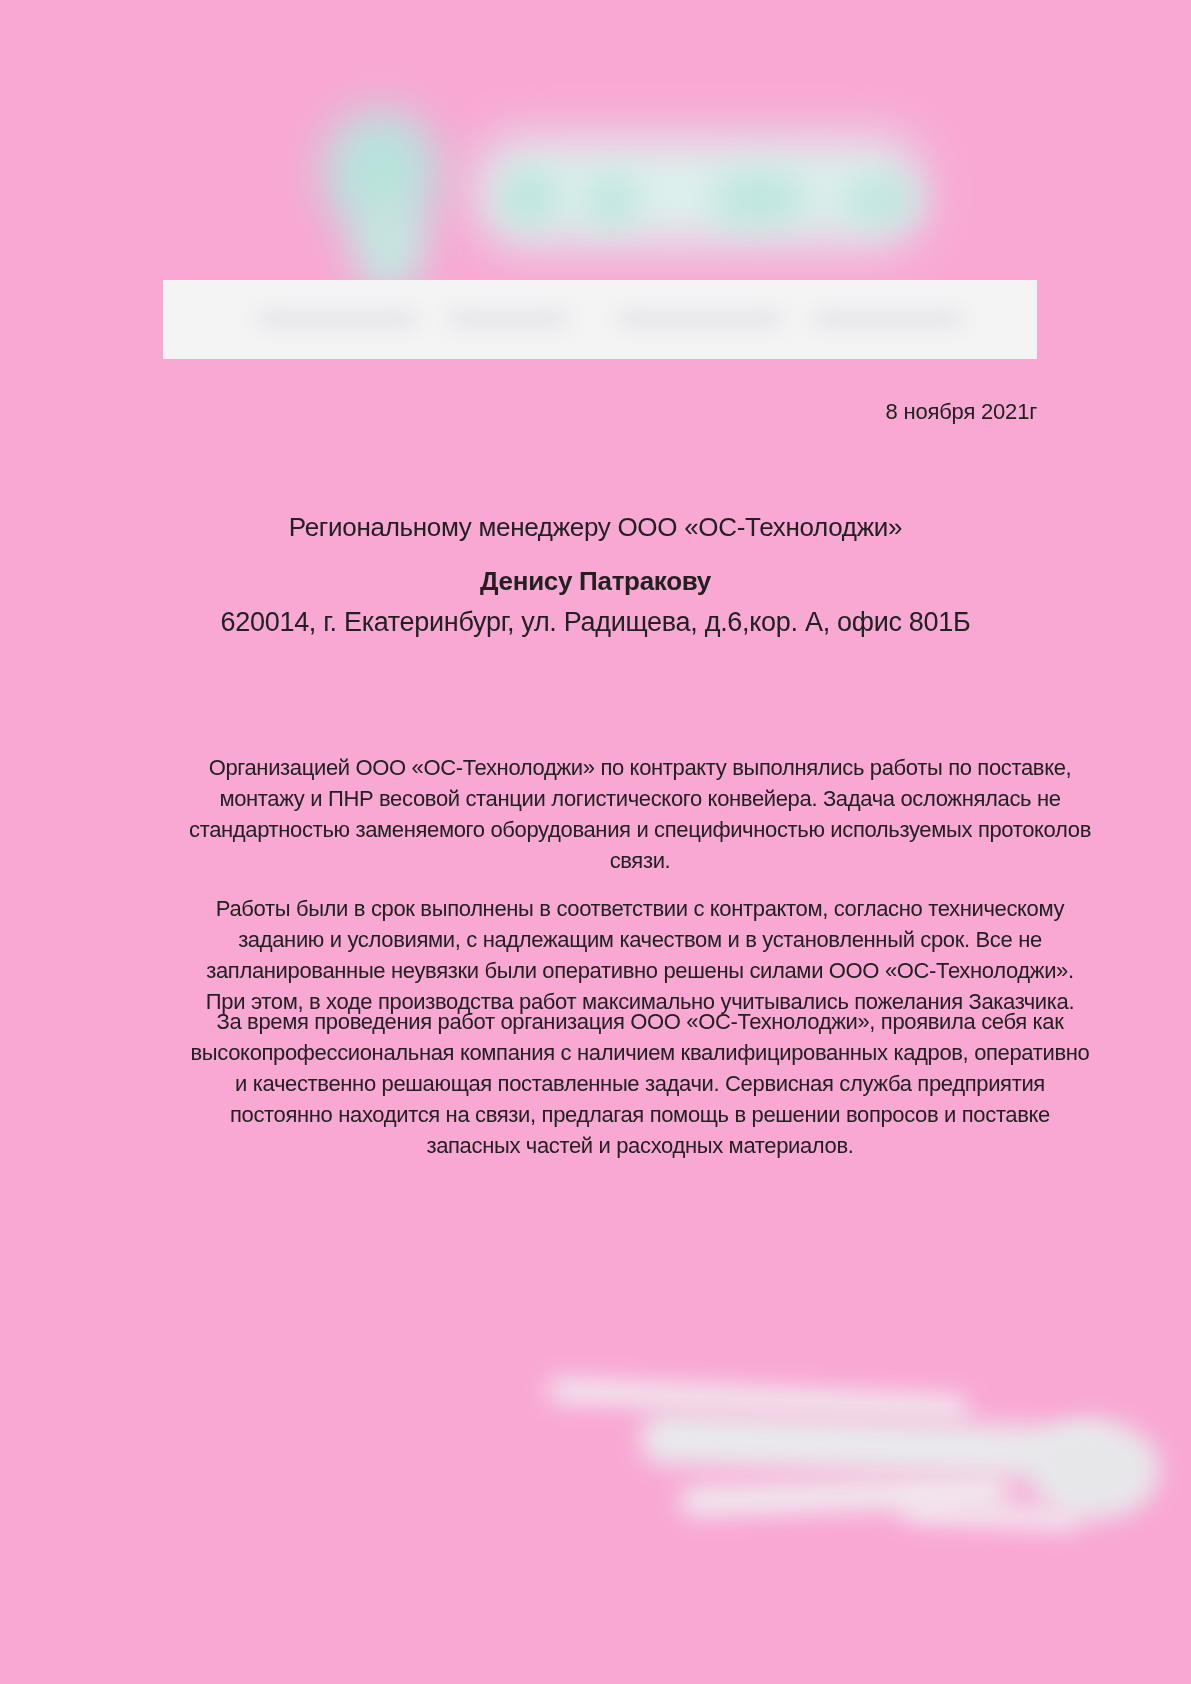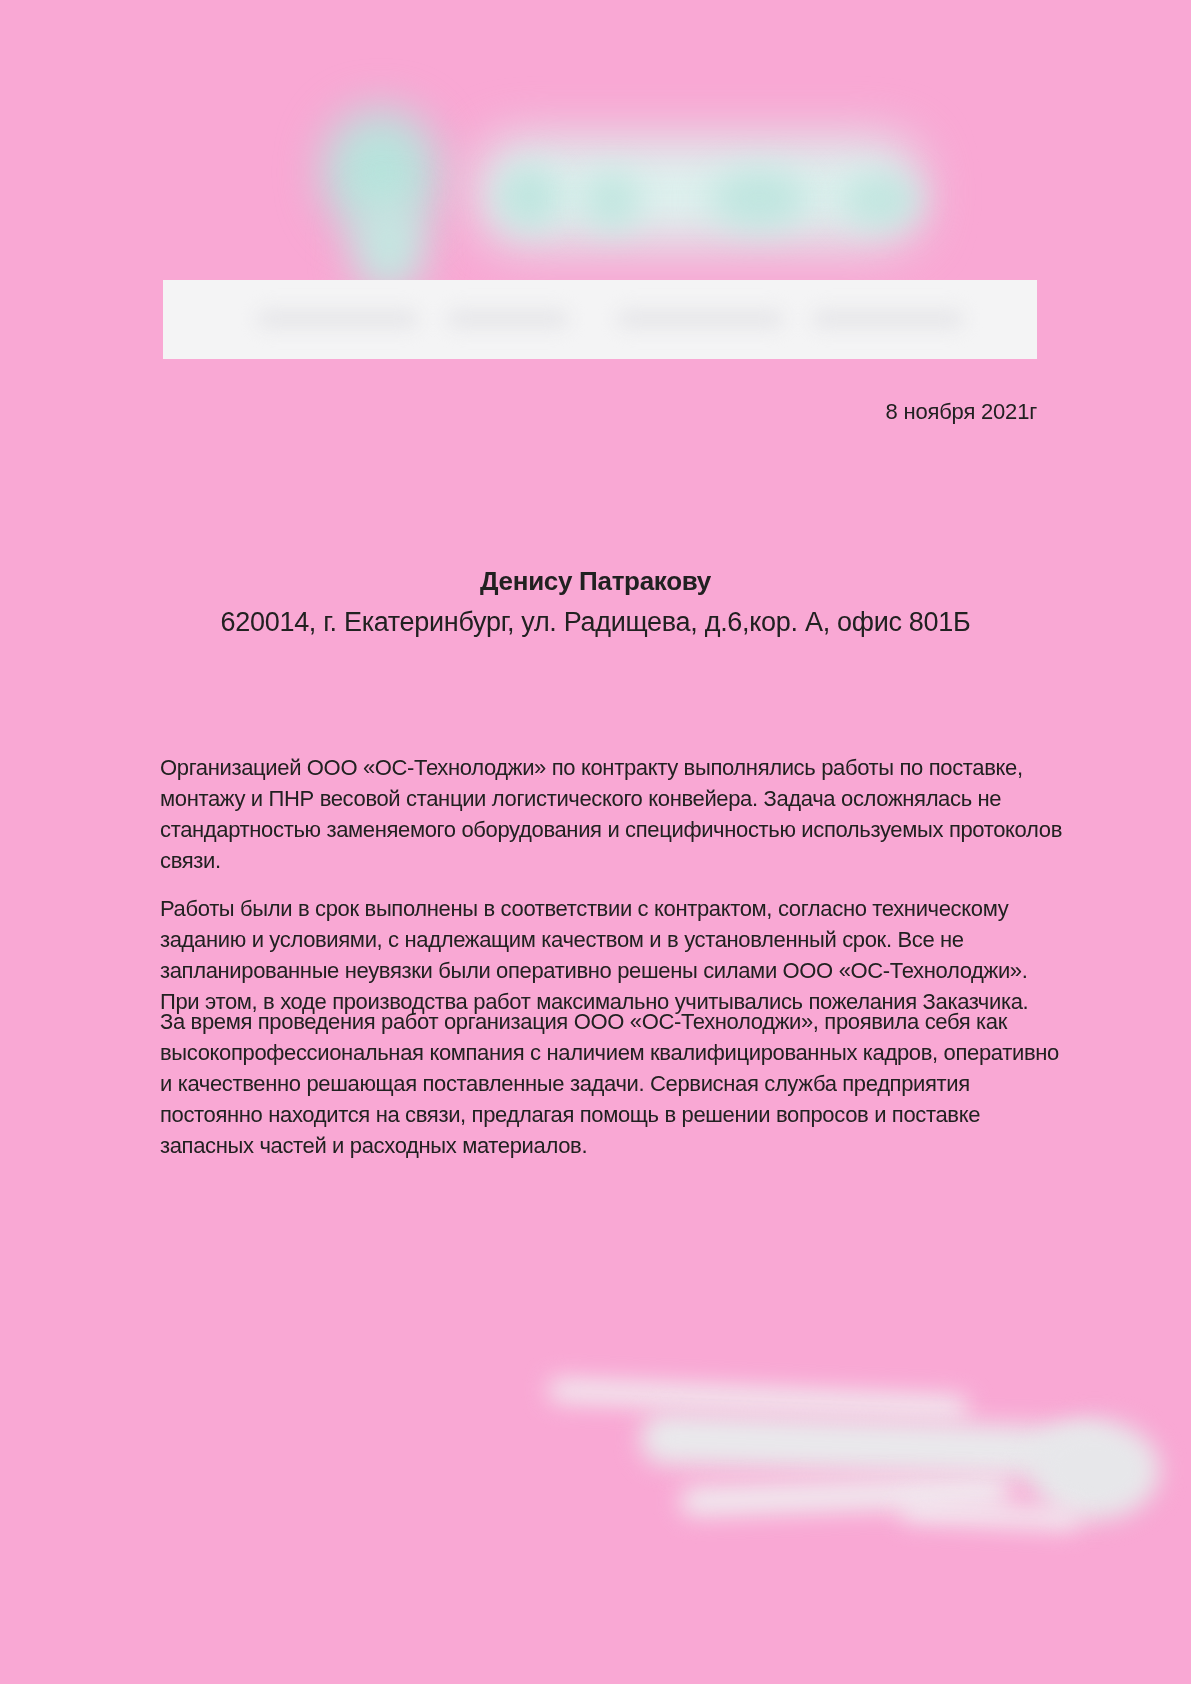--- a/index.html
+++ b/index.html
@@ -44,21 +44,21 @@
     position:absolute;left:100px;top:564px;width:991px;
     text-align:center;font-size:26px;line-height:34px;font-weight:bold;letter-spacing:-0.3px;
   }
   .recipient-address{
     position:absolute;left:100px;top:607px;width:991px;
     text-align:center;font-size:27px;line-height:30px;letter-spacing:-0.3px;
   }
   .para{
     position:absolute;left:160px;width:960px;
     font-size:22px;line-height:31px;letter-spacing:-0.35px;
-    white-space:pre;overflow:visible;
+    white-space:pre;overflow:visible;text-align:center;
   }
   .para.p1{top:752px;}
   .para.p2{top:893px;}
   .para.p3{top:1006px;}
   .para.closing{top:1260px;font-weight:bold;letter-spacing:-0.45px;}
   
   .signature-wrap{position:absolute;left:0;top:0;width:1191px;height:1684px;pointer-events:none;}
   .sig{position:absolute;background:#ebebee;filter:blur(12px);border-radius:30px;}
   .sig.s1{left:548px; top:1388px;width:420px;height:22px;transform:rotate(2.5deg);background:#f0f0f2;}
   .sig.s2{left:640px; top:1420px;width:470px;height:52px;transform:rotate(2deg);background:#e9e9ec;}
@@ -83,20 +83,21 @@
 
   <div class="header-bar">
     <div class="bar-smudge s1"></div>
     <div class="bar-smudge s2"></div>
     <div class="bar-smudge s3"></div>
     <div class="bar-smudge s4"></div>
   </div>
 
   <div class="date-line">8 ноября 2021г</div>
 
+  <div class="recipient-title">Региональному менеджеру ООО «ОС-Технолоджи»</div>
   <div class="recipient-name">Денису Патракову</div>
   <div class="recipient-address">620014, г. Екатеринбург, ул. Радищева, д.6,кор. А, офис 801Б</div>
 
   <div class="para p1">Организацией ООО «ОС-Технолоджи» по контракту выполнялись работы по поставке,
 монтажу и ПНР весовой станции логистического конвейера. Задача осложнялась не
 стандартностью заменяемого оборудования и специфичностью используемых протоколов
 связи.</div>
   <div class="para p2">Работы были в срок выполнены в соответствии с контрактом, согласно техническому
 заданию и условиями, с надлежащим качеством и в установленный срок. Все не
 запланированные неувязки были оперативно решены силами ООО «ОС-Технолоджи».

